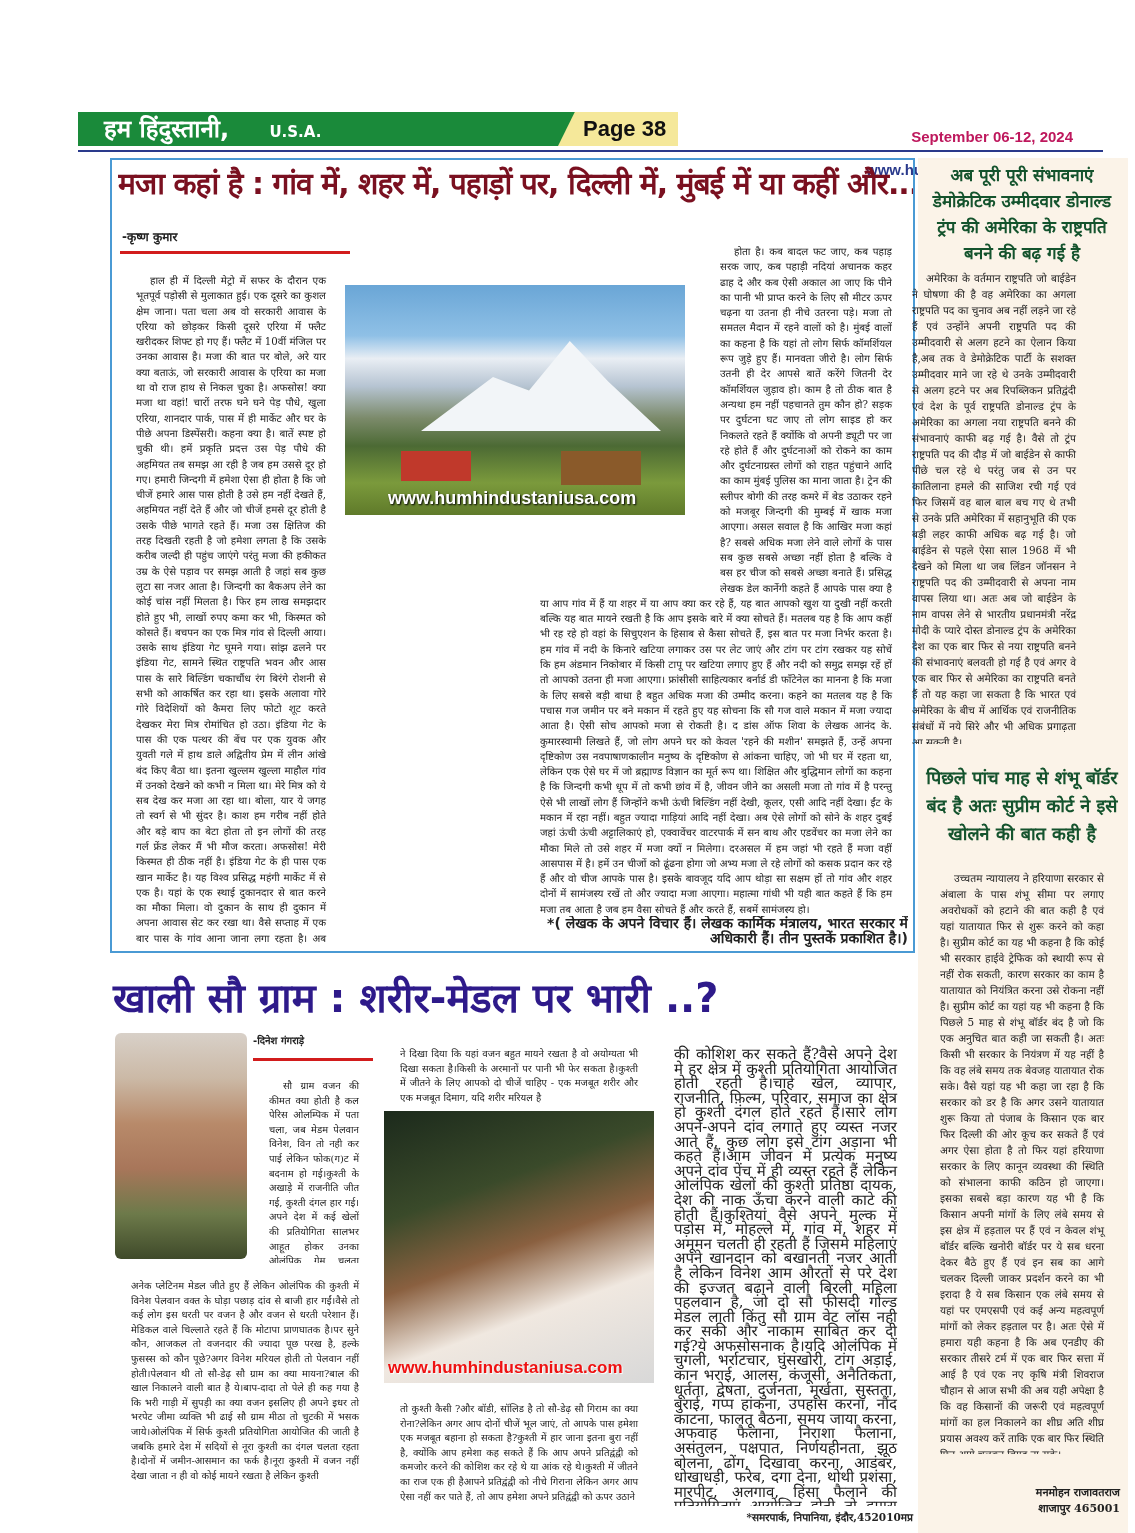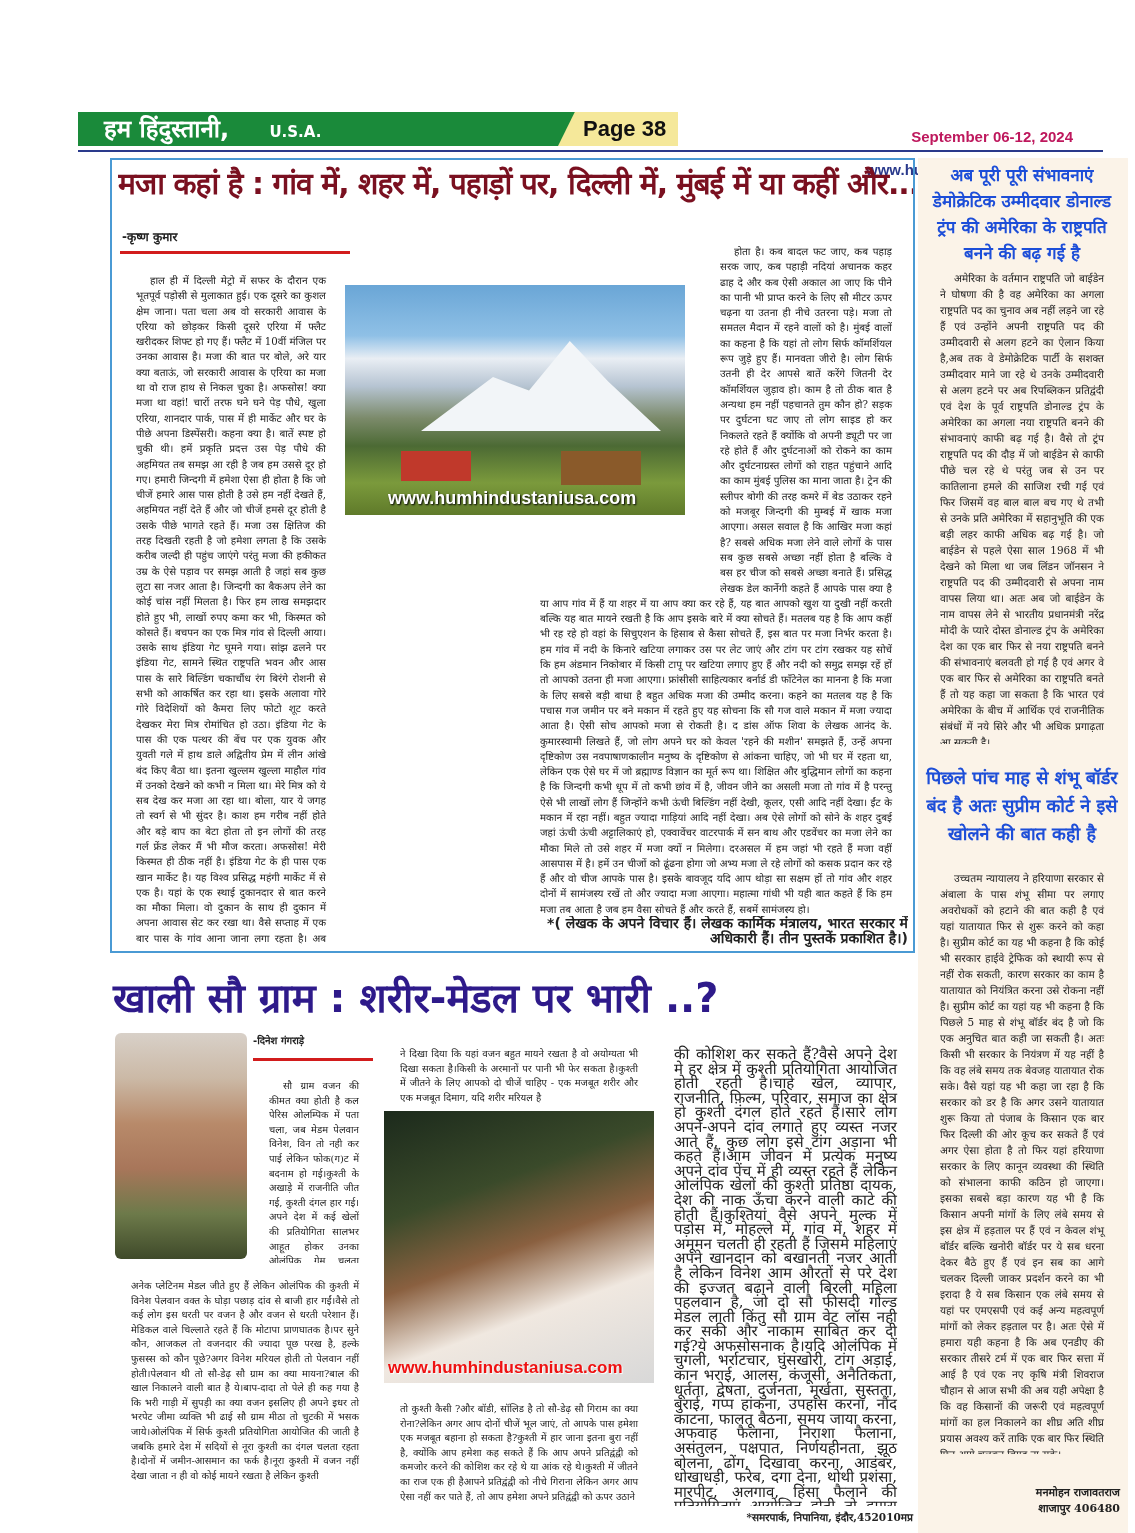--- a/index.html
+++ b/index.html
@@ -17,21 +17,21 @@
 .author{position:absolute;left:74px;top:180px;font-weight:bold;font-size:12px;color:#222}
 .red-rule{position:absolute;height:3px;background:#d21c1c}
 .col{position:absolute;font-family:"DejaVu Serif",serif;font-size:10.2px;line-height:15.3px;text-align:justify;color:#222;overflow:hidden}
 .col p{text-indent:14px}
 .photo-mtn{position:absolute;left:297px;top:237px;width:340px;height:230px;background:linear-gradient(180deg,#6aa6d6 0%,#8fc0e6 22%,#e9eef4 32%,#b6c4d2 44%,#7b8a6a 58%,#4c6a34 70%,#7b9a3c 86%,#5f7a2a 100%);overflow:hidden}
 .photo-mtn .peak{position:absolute;left:60px;top:40px;width:240px;height:90px;background:#f2f5f8;clip-path:polygon(0 100%,30% 40%,45% 55%,62% 0,78% 45%,100% 100%)}
 .photo-mtn .house{position:absolute;left:40px;top:150px;width:70px;height:30px;background:#c0392b}
 .photo-mtn .house2{position:absolute;left:200px;top:150px;width:80px;height:34px;background:#8a5a2a}
 .wm{position:absolute;font-family:"Liberation Sans",sans-serif;font-weight:bold;color:#fff;text-shadow:1px 1px 2px #000;white-space:nowrap}
 .side{position:absolute;left:870px;top:110px;width:210px;height:1400px;background:#fbf3e8}
-.side-h{position:absolute;left:876px;font-family:"DejaVu Sans",sans-serif;font-weight:bold;font-size:17px;line-height:26px;color:#1d4ed8;text-align:center;width:196px}
+.side-h{position:absolute;left:876px;font-family:"DejaVu Sans",sans-serif;font-weight:bold;font-size:17px;line-height:26px;color:#14532d;text-align:center;width:196px}
 .h2{position:absolute;left:65px;top:922px;width:800px;font-family:"DejaVu Sans",sans-serif;font-weight:bold;font-size:40px;line-height:56px;color:#2e1a8a;white-space:nowrap}
 .photo-man{position:absolute;left:67px;top:985px;width:132px;height:226px;border-radius:6px;background:linear-gradient(180deg,#d8d0c8 0%,#cbb9a6 20%,#b88a6a 40%,#a8765a 60%,#6d7a4a 80%,#3f4a2a 100%)}
 .photo-girl{position:absolute;left:336px;top:1063px;width:270px;height:272px;background:linear-gradient(160deg,#1c2a1c 0%,#3a4a2a 30%,#8a6040 50%,#f0e8e0 70%,#d8d8d8 100%)}
 .sig{position:absolute;font-weight:bold;font-size:11px;color:#222;font-family:"DejaVu Serif",serif}
 </style>
 </head>
 <body>
 
 <div class="masthead"></div>
 <div class="mast-title"><span>हम हिंदुस्तानी,</span> <small>U.S.A.</small></div>
@@ -63,29 +63,29 @@
 <div class="col" style="left:476px;top:180px;width:384px;height:52px"></div>
 <div class="col" style="left:640px;top:180px;width:220px;height:290px"></div>
 <div class="col" style="left:476px;top:180px;width:384px;height:690px;shape-outside:none">
   <div style="float:left;width:164px;height:292px;margin-top:48px"></div>
   <p>होता है। कब बादल फट जाए, कब पहाड़ सरक जाए, कब पहाड़ी नदियां अचानक कहर ढाह दे और कब ऐसी अकाल आ जाए कि पीने का पानी भी प्राप्त करने के लिए सौ मीटर ऊपर चढ़ना या उतना ही नीचे उतरना पड़े। मजा तो समतल मैदान में रहने वालों को है। मुंबई वालों का कहना है कि यहां तो लोग सिर्फ कॉमर्शियल रूप जुड़े हुए हैं। मानवता जीरो है। लोग सिर्फ उतनी ही देर आपसे बातें करेंगे जितनी देर कॉमर्शियल जुड़ाव हो। काम है तो ठीक बात है अन्यथा हम नहीं पहचानते तुम कौन हो? सड़क पर दुर्घटना घट जाए तो लोग साइड हो कर निकलते रहते हैं क्योंकि वो अपनी ड्यूटी पर जा रहे होते हैं और दुर्घटनाओं को रोकने का काम और दुर्घटनाग्रस्त लोगों को राहत पहुंचाने आदि का काम मुंबई पुलिस का माना जाता है। ट्रेन की स्लीपर बोगी की तरह कमरे में बेड उठाकर रहने को मजबूर जिन्दगी की मुम्बई में खाक मजा आएगा। असल सवाल है कि आखिर मजा कहां है? सबसे अधिक मजा लेने वाले लोगों के पास सब कुछ सबसे अच्छा नहीं होता है बल्कि वे बस हर चीज को सबसे अच्छा बनाते हैं। प्रसिद्ध लेखक डेल कार्नेगी कहते हैं आपके पास क्या है या आप गांव में हैं या शहर में या आप क्या कर रहे हैं, यह बात आपको खुश या दुखी नहीं करती बल्कि यह बात मायने रखती है कि आप इसके बारे में क्या सोचते हैं। मतलब यह है कि आप कहीं भी रह रहे हो वहां के सिचुएशन के हिसाब से कैसा सोचते हैं, इस बात पर मजा निर्भर करता है। हम गांव में नदी के किनारे खटिया लगाकर उस पर लेट जाएं और टांग पर टांग रखकर यह सोचें कि हम अंडमान निकोबार में किसी टापू पर खटिया लगाए हुए हैं और नदी को समुद्र समझ रहें हों तो आपको उतना ही मजा आएगा। फ्रांसीसी साहित्यकार बर्नार्ड डी फॉंटेनेल का मानना है कि मजा के लिए सबसे बड़ी बाधा है बहुत अधिक मजा की उम्मीद करना। कहने का मतलब यह है कि पचास गज जमीन पर बने मकान में रहते हुए यह सोचना कि सौ गज वाले मकान में मजा ज्यादा आता है। ऐसी सोच आपको मजा से रोकती है। द डांस ऑफ शिवा के लेखक आनंद के. कुमारस्वामी लिखते हैं, जो लोग अपने घर को केवल 'रहने की मशीन' समझते हैं, उन्हें अपना दृष्टिकोण उस नवपाषाणकालीन मनुष्य के दृष्टिकोण से आंकना चाहिए, जो भी घर में रहता था, लेकिन एक ऐसे घर में जो ब्रह्माण्ड विज्ञान का मूर्त रूप था। शिक्षित और बुद्धिमान लोगों का कहना है कि जिन्दगी कभी धूप में तो कभी छांव में है, जीवन जीने का असली मजा तो गांव में है परन्तु ऐसे भी लाखों लोग हैं जिन्होंने कभी ऊंची बिल्डिंग नहीं देखी, कूलर, एसी आदि नहीं देखा। ईंट के मकान में रहा नहीं। बहुत ज्यादा गाड़ियां आदि नहीं देखा। अब ऐसे लोगों को सोने के शहर दुबई जहां ऊंची ऊंची अट्टालिकाएं हो, एक्वावेंचर वाटरपार्क में सन बाथ और एडवेंचर का मजा लेने का मौका मिले तो उसे शहर में मजा क्यों न मिलेगा। दरअसल में हम जहां भी रहते हैं मजा वहीं आसपास में है। हमें उन चीजों को ढूंढना होगा जो अभ्य मजा ले रहे लोगों को कसक प्रदान कर रहे हैं और वो चीज आपके पास है। इसके बावजूद यदि आप थोड़ा सा सक्षम हों तो गांव और शहर दोनों में सामंजस्य रखें तो और ज्यादा मजा आएगा। महात्मा गांधी भी यही बात कहते हैं कि हम मजा तब आता है जब हम वैसा सोचते हैं और करते हैं, सबमें सामंजस्य हो।</p>
 </div>
 <div class="col" style="left:476px;top:868px;width:384px;height:34px;font-weight:bold;text-align:right;font-family:'DejaVu Sans',sans-serif;font-size:14px;line-height:15px">*( लेखक के अपने विचार हैं। लेखक कार्मिक मंत्रालय, भारत सरकार में अधिकारी हैं। तीन पुस्तकें प्रकाशित है।)</div>
 
 <div class="side"></div>
 <div class="side-h" style="top:114px">अब पूरी पूरी संभावनाएं डेमोक्रेटिक उम्मीदवार डोनाल्ड ट्रंप की अमेरिका के राष्ट्रपति बनने की बढ़ गई है</div>
-<div class="col" style="left:876px;top:206px;width:196px;height:490px;font-size:10.4px;line-height:16px">
+<div class="col" style="left:848px;top:206px;width:196px;height:490px;font-size:10.4px;line-height:16px">
     <p>अमेरिका के वर्तमान राष्ट्रपति जो बाईडेन ने घोषणा की है वह अमेरिका का अगला राष्ट्रपति पद का चुनाव अब नहीं लड़ने जा रहे हैं एवं उन्होंने अपनी राष्ट्रपति पद की उम्मीदवारी से अलग हटने का ऐलान किया है,अब तक वे डेमोक्रेटिक पार्टी के सशक्त उम्मीदवार माने जा रहे थे उनके उम्मीदवारी से अलग हटने पर अब रिपब्लिकन प्रतिद्वंदी एवं देश के पूर्व राष्ट्रपति डोनाल्ड ट्रंप के अमेरिका का अगला नया राष्ट्रपति बनने की संभावनाएं काफी बढ़ गई है। वैसे तो ट्रंप राष्ट्रपति पद की दौड़ में जो बाईडेन से काफी पीछे चल रहे थे परंतु जब से उन पर कातिलाना हमले की साजिश रची गई एवं फिर जिसमें वह बाल बाल बच गए थे तभी से उनके प्रति अमेरिका में सहानुभूति की एक बड़ी लहर काफी अधिक बढ़ गई है। जो बाईडेन से पहले ऐसा साल 1968 में भी देखने को मिला था जब लिंडन जॉनसन ने राष्ट्रपति पद की उम्मीदवारी से अपना नाम वापस लिया था। अतः अब जो बाईडेन के नाम वापस लेने से भारतीय प्रधानमंत्री नरेंद्र मोदी के प्यारे दोस्त डोनाल्ड ट्रंप के अमेरिका देश का एक बार फिर से नया राष्ट्रपति बनने की संभावनाएं बलवती हो गई है एवं अगर वे एक बार फिर से अमेरिका का राष्ट्रपति बनते हैं तो यह कहा जा सकता है कि भारत एवं अमेरिका के बीच में आर्थिक एवं राजनीतिक संबंधों में नये सिरे और भी अधिक प्रगाढ़ता आ सकती है।</p>
   </div>
 <div class="side-h" style="top:716px;font-size:18px;line-height:28px">पिछले पांच माह से शंभू बॉर्डर बंद है अतः सुप्रीम कोर्ट ने इसे खोलने की बात कही है</div>
 <div class="col" style="left:876px;top:806px;width:196px;height:600px;font-size:10.4px;line-height:16px">
     <p>उच्चतम न्यायालय ने हरियाणा सरकार से अंबाला के पास शंभू सीमा पर लगाए अवरोधकों को हटाने की बात कही है एवं यहां यातायात फिर से शुरू करने को कहा है। सुप्रीम कोर्ट का यह भी कहना है कि कोई भी सरकार हाईवे ट्रेफिक को स्थायी रूप से नहीं रोक सकती, कारण सरकार का काम है यातायात को नियंत्रित करना उसे रोकना नहीं है। सुप्रीम कोर्ट का यहां यह भी कहना है कि पिछले 5 माह से शंभू बॉर्डर बंद है जो कि एक अनुचित बात कही जा सकती है। अतः किसी भी सरकार के नियंत्रण में यह नहीं है कि वह लंबे समय तक बेवजह यातायात रोक सके। वैसे यहां यह भी कहा जा रहा है कि सरकार को डर है कि अगर उसने यातायात शुरू किया तो पंजाब के किसान एक बार फिर दिल्ली की ओर कूच कर सकते हैं एवं अगर ऐसा होता है तो फिर यहां हरियाणा सरकार के लिए कानून व्यवस्था की स्थिति को संभालना काफी कठिन हो जाएगा। इसका सबसे बड़ा कारण यह भी है कि किसान अपनी मांगों के लिए लंबे समय से इस क्षेत्र में हड़ताल पर हैं एवं न केवल शंभू बॉर्डर बल्कि खनोरी बॉर्डर पर ये सब धरना देकर बैठे हुए हैं एवं इन सब का आगे चलकर दिल्ली जाकर प्रदर्शन करने का भी इरादा है ये सब किसान एक लंबे समय से यहां पर एमएसपी एवं कई अन्य महत्वपूर्ण मांगों को लेकर हड़ताल पर है। अतः ऐसे में हमारा यही कहना है कि अब एनडीए की सरकार तीसरे टर्म में एक बार फिर सत्ता में आई है एवं एक नए कृषि मंत्री शिवराज चौहान से आज सभी की अब यही अपेक्षा है कि वह किसानों की जरूरी एवं महत्वपूर्ण मांगों का हल निकालने का शीघ्र अति शीघ्र प्रयास अवश्य करें ताकि एक बार फिर स्थिति फिर आगे चलकर बिगड़ ना सके।</p>
   </div>
 <div class="sig" style="left:876px;top:1436px;width:196px;text-align:right">मनमोहन राजावतराज</div>
-<div class="sig" style="left:876px;top:1452px;width:196px;text-align:right">शाजापुर 406480</div>
+<div class="sig" style="left:876px;top:1452px;width:196px;text-align:right">शाजापुर 465001</div>
 
 <div class="h2">खाली सौ ग्राम : शरीर-मेडल पर भारी ..?</div>
 <div class="photo-man"></div>
 <div class="author" style="left:205px;top:985px;font-size:10px">-दिनेश गंगराड़े</div>
 <div class="red-rule" style="left:205px;top:1010px;width:120px"></div>
 <div class="col" style="left:205px;top:1015px;width:122px;height:200px;font-size:9.8px;line-height:14.6px">
     <p>सौ ग्राम वजन की कीमत क्या होती है कल पेरिस ओलम्पिक में पता चला, जब मेडम पेलवान विनेश, विन तो नही कर पाई लेकिन फोक(ग)ट में बदनाम हो गई।कुश्ती के अखाड़े में राजनीति जीत गई, कुश्ती दंगल हार गई।अपने देश में कई खेलों की प्रतियोगिता सालभर आहूत होकर उनका ओलंपिक गेम चलता रहता है।वैसे राजनीति में हम विश्व चेम्पियन हैं और</p>
   </div>
 <div class="col" style="left:67px;top:1215px;width:260px;height:300px;font-size:9.8px;line-height:14.6px">
     <p style="text-indent:0">अनेक प्लेटिनम मेडल जीते हुए हैं लेकिन ओलंपिक की कुश्ती में विनेश पेलवान वक्त के घोड़ा पछाड़ दांव से बाजी हार गईं।वैसे तो कई लोग इस धरती पर वजन है और वजन से धरती परेशान हैं।मेडिकल वाले चिल्लाते रहते हैं कि मोटापा प्राणघातक है।पर सुने कौन, आजकल तो वजनदार की ज्यादा पूछ परख है, हल्के फुसस्स को कौन पूछे?अगर विनेश मरियल होती तो पेलवान नहीं होती।पेलवान थी तो सौ-डेढ़ सौ ग्राम का क्या मायना?बाल की खाल निकालने वाली बात है ये।बाप-दादा तो पेले ही कह गया है कि भरी गाड़ी में सुपड़ी का क्या वजन इसलिए ही अपने इधर तो भरपेट जीमा व्यक्ति भी ढाई सौ ग्राम मीठा तो चुटकी में भसक जाये।ओलंपिक में सिर्फ कुश्ती प्रतियोगिता आयोजित की जाती है जबकि हमारे देश में सदियों से नूरा कुश्ती का दंगल चलता रहता है।दोनों में जमीन-आसमान का फर्क है।नूरा कुश्ती में वजन नहीं देखा जाता न ही वो कोई मायने रखता है लेकिन कुश्ती</p>

